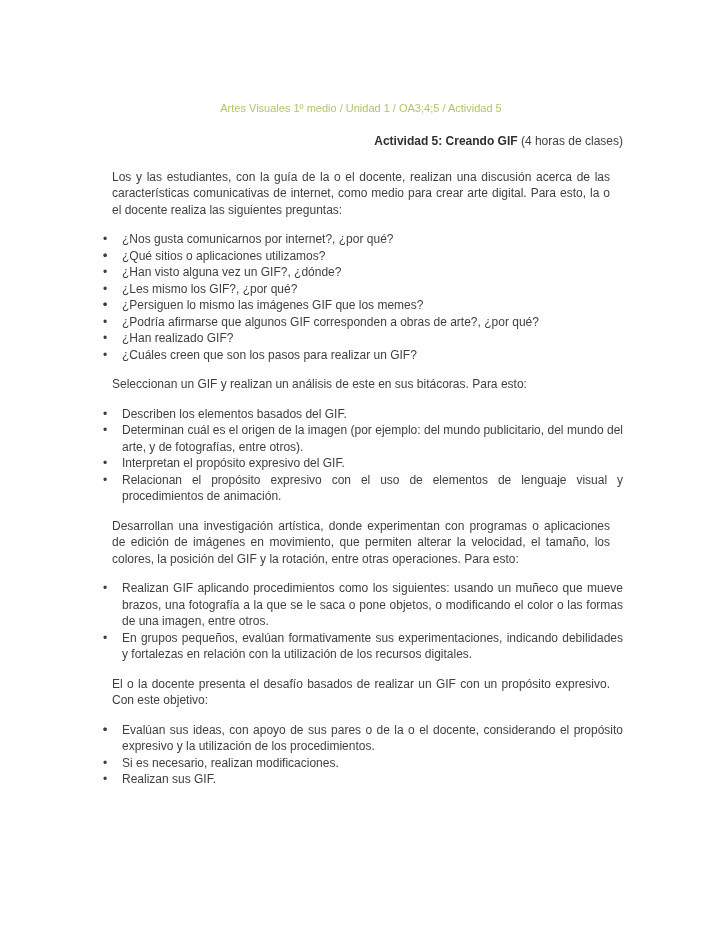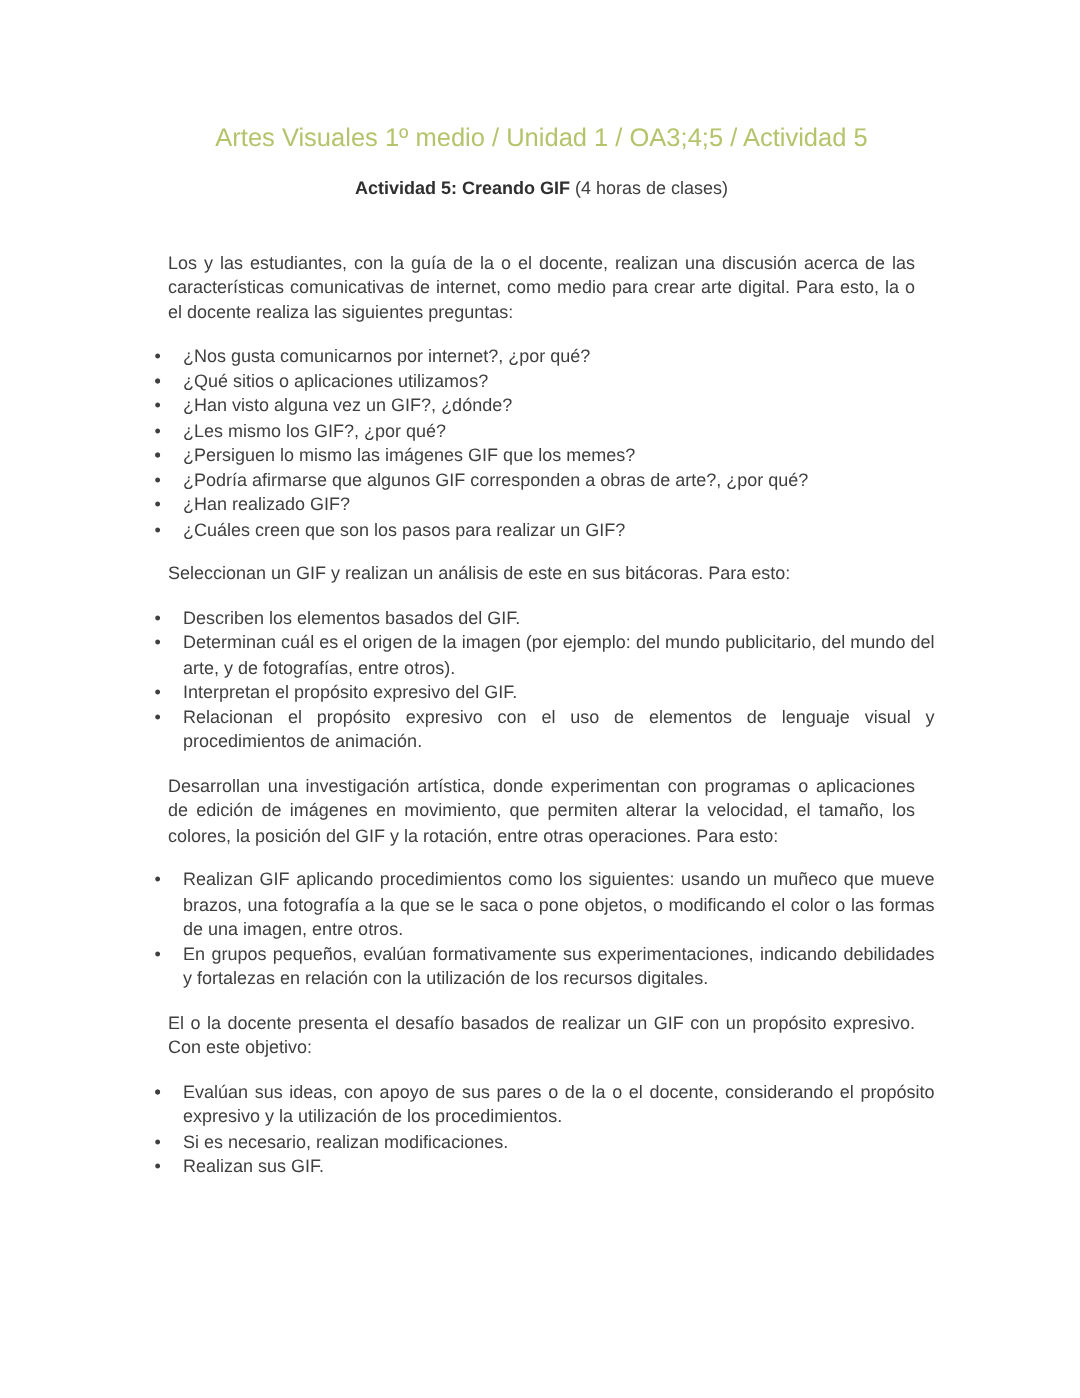--- a/index.html
+++ b/index.html
@@ -19,27 +19,27 @@
   .page {
     box-sizing: border-box;
     width: 720px;
     height: 932px;
     padding: 84px 97px 30px 99px;
     background: #ffffff;
   }
   .breadcrumb {
     text-align: center;
     color: #b5c36b;
-    font-size: 17px;
+    font-size: 11px;
     line-height: 16px;
-    margin: 0 0 17px 0;
+    margin: 16px 0 17px 0;
   }
   .activity-heading {
-    margin: 0 0 33px 0;
-    text-align: center;
+    margin: 0 0 19px 0;
+    text-align: right;
   }
   .activity-heading .bold {
     font-weight: bold;
     color: #2f2f2f;
   }
   p.para {
     margin: 13px;
     text-align: justify;
   }
   ul.bullets {

